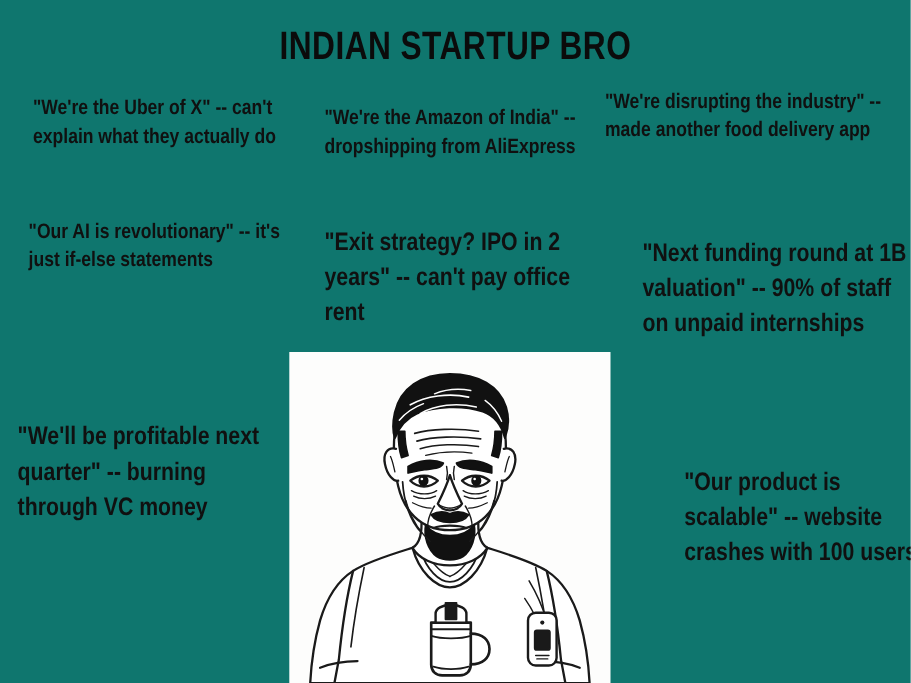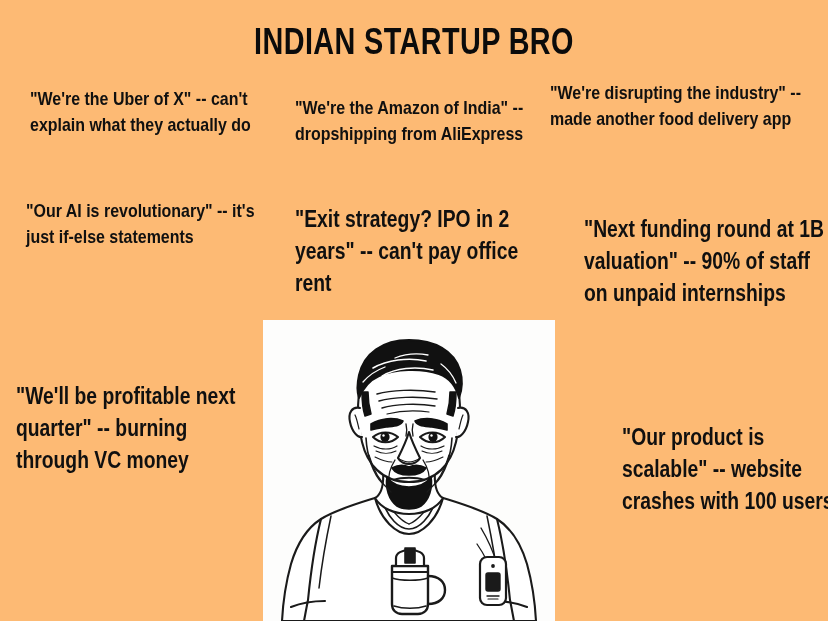--- a/index.html
+++ b/index.html
@@ -7,21 +7,21 @@
     padding: 0;
     background: #ffffff;
   }
   body {
     font-family: "Liberation Sans", sans-serif;
   }
   #meme {
     position: relative;
     width: 828px;
     height: 621px;
-    background: #fdba74;
+    background: #0f766e;
     overflow: hidden;
   }
 
   
   .meme-title {
     position: absolute;
     left: 0;
     top: 22px;
     width: 828px;
     text-align: center;

